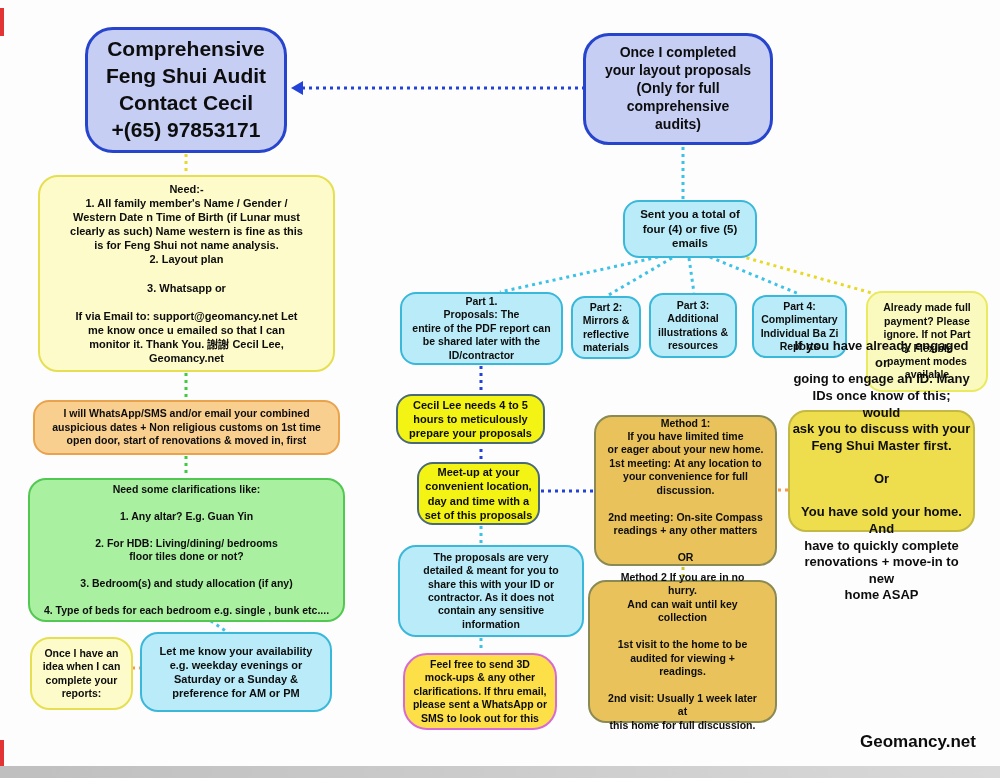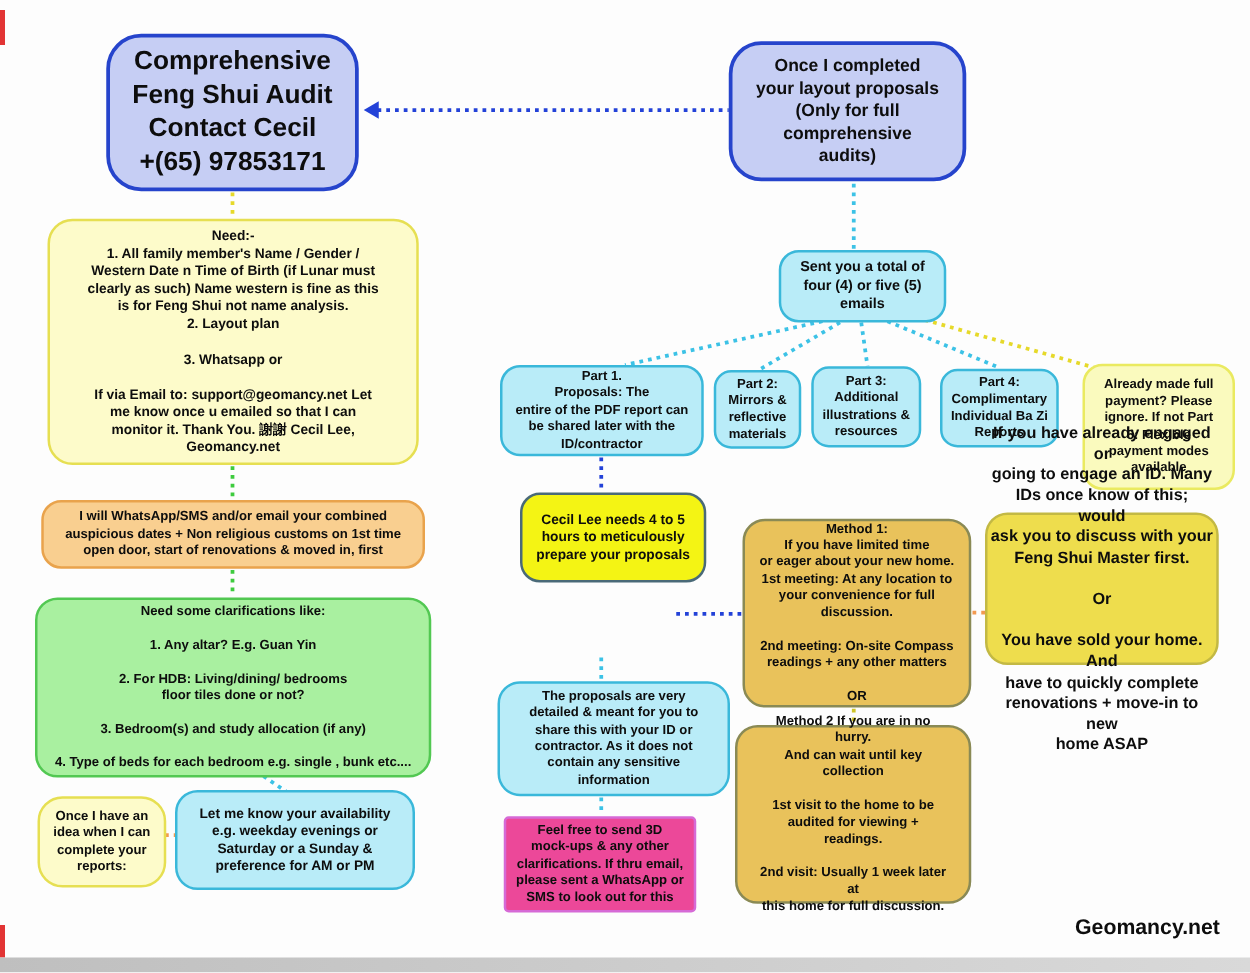--- a/index.html
+++ b/index.html
@@ -14,21 +14,21 @@
   }
   .blue       {background:#c6cef4;border:3px solid #2644cc;border-radius:26px;}
   .paleyellow {background:#fdfbca;border:2px solid #e6df52;border-radius:20px;}
   .orange     {background:#f9cf90;border:2px solid #e9a34c;border-radius:16px;}
   .green      {background:#a9f0a0;border:2px solid #52c852;border-radius:18px;}
   .cyan       {background:#b9ecf8;border:2px solid #3ab8da;border-radius:16px;}
   .palegold   {background:#fafabe;border:2px solid #eaea60;border-radius:16px;}
   .vividyellow{background:#f4f414;border:2px solid #4a6a78;border-radius:16px;}
   .gold       {background:#e9c25b;border:2px solid #8a8a55;border-radius:18px;}
   .yellow2    {background:#eedd4d;border:2px solid #c3b944;border-radius:18px;}
-  .pink       {background:#ec4899;border:2px solid #d66ad6;border-radius:4px;}
+  .pink       {background:#fde047;border:2px solid #d66ad6;border-radius:24px;}
   #connectors{position:absolute;left:0;top:0;width:1000px;height:778px;pointer-events:none;}
   .brand{
     position:absolute;left:843px;top:732px;width:150px;text-align:center;
     font-weight:bold;font-size:17px;color:#0d0d0d;
   }
   .edge-red{position:absolute;left:0;width:4px;background:#e23434;}
   .bottom-strip{position:absolute;left:0;top:766px;width:1000px;height:12px;
     background:linear-gradient(to right,#bfbfbf,#d9d9d9);}
 </style>
 </head>
@@ -139,24 +139,28 @@
 Individual Ba Zi
 Reports</div>
 
   <div class="box palegold" style="left:866px;top:291px;width:122px;height:101px;font-size:10.5px;padding:2px;">Already made full
 payment? Please
 ignore. If not Part
 5: Flexible
 payment modes
 available</div>
 
-  <div class="box vividyellow" style="left:416px;top:394px;width:149px;height:72px;font-size:11px;">Cecil Lee needs 4 to 5
+  <div class="box vividyellow" style="left:396px;top:394px;width:149px;height:50px;font-size:11px;">Cecil Lee needs 4 to 5
 hours to meticulously
 prepare your proposals</div>
 
+  <div class="box vividyellow" style="left:417px;top:462px;width:123px;height:63px;font-size:11px;padding:2px;">Meet-up at your
+convenient location,
+day and time with a
+set of this proposals</div>
 
   <div class="box cyan" style="left:398px;top:545px;width:186px;height:92px;font-size:10.5px;border-radius:18px;">The proposals are very
 detailed &amp; meant for you to
 share this with your ID or
 contractor. As it does not
 contain any sensitive
 information</div>
 
   <div class="box pink" style="left:403px;top:653px;width:154px;height:77px;font-size:10.5px;padding:2px;">Feel free to send 3D
 mock-ups &amp; any other

